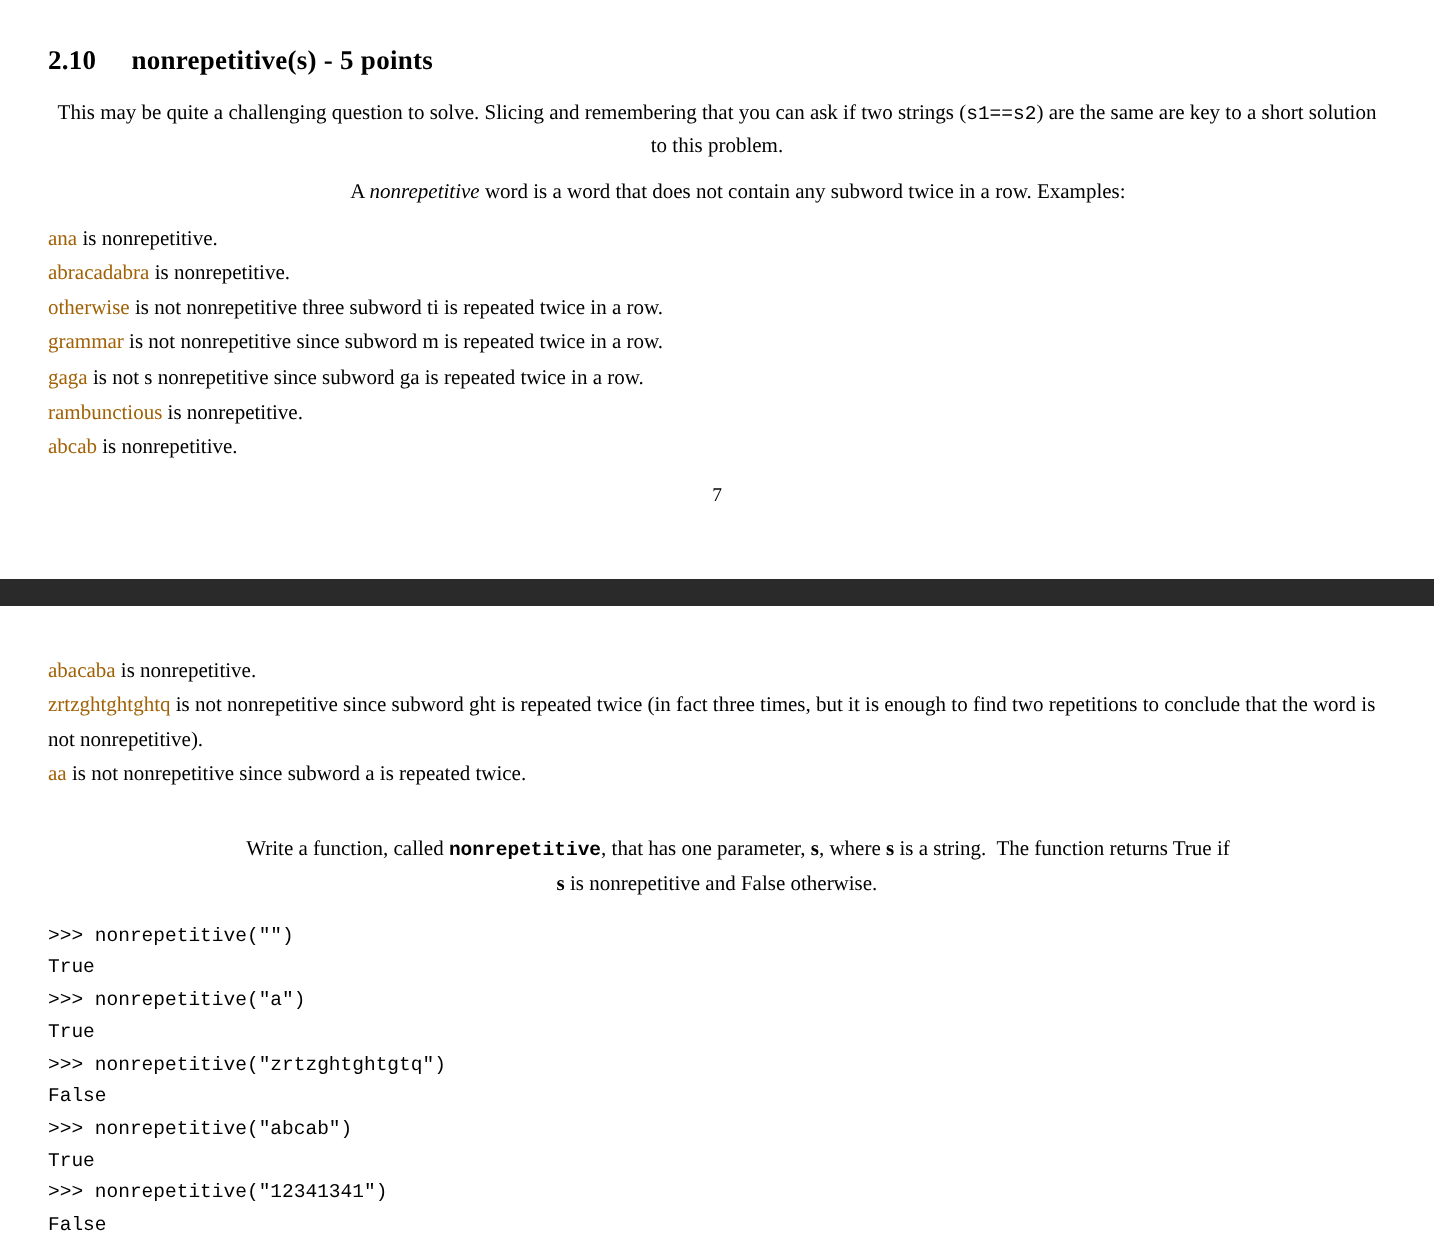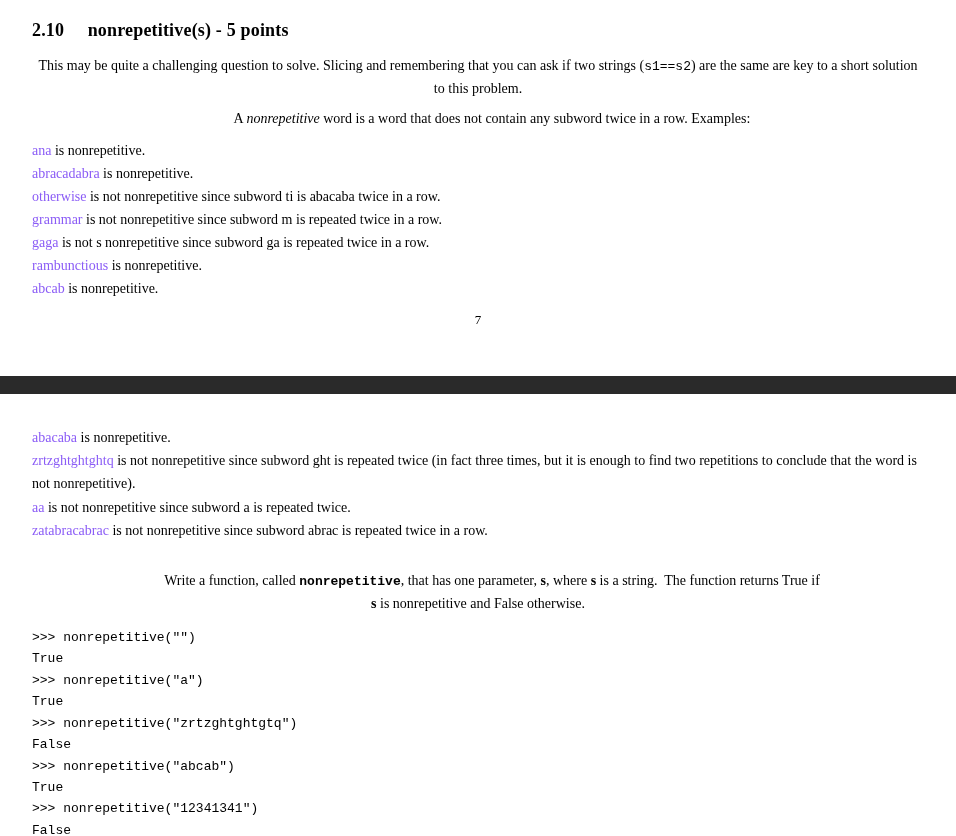--- a/index.html
+++ b/index.html
@@ -10,38 +10,38 @@
 
     body {
       background: #ffffff;
       font-family: "Computer Modern", "Latin Modern", Georgia, "Times New Roman", serif;
       font-size: 14px;
       color: #000000;
       width: 956px;
     }
 
     .page-top {
-      padding: 20px 32px 20px 32px;
+      padding: 30px 32px 20px 32px;
     }
 
     .section-header {
       font-size: 18px;
       font-weight: bold;
       margin-bottom: 14px;
       letter-spacing: 0.01em;
     }
 
     .body-text {
       line-height: 1.6;
       margin-bottom: 8px;
       text-align: center;
     }
 
     .link {
-      color: #8b5cf6;
+      color: #a16207;
       text-decoration: none;
     }
 
     .italic {
       font-style: italic;
     }
 
     code, .mono {
       font-family: "Courier New", Courier, monospace;
       font-size: 13px;
@@ -120,21 +120,21 @@
     <div class="ex-line">
       <a class="link" href="#">ana</a>
       <span> is nonrepetitive.</span>
     </div>
     <div class="ex-line">
       <a class="link" href="#">abracadabra</a>
       <span> is nonrepetitive.</span>
     </div>
     <div class="ex-line">
       <a class="link" href="#">otherwise</a>
-      <span> is not nonrepetitive since subword ti is abacaba twice in a row.</span>
+      <span> is not nonrepetitive three subword ti is repeated twice in a row.</span>
     </div>
     <div class="ex-line">
       <a class="link" href="#">grammar</a>
       <span> is not nonrepetitive since subword m is repeated twice in a row.</span>
     </div>
     <div class="ex-line">
       <a class="link" href="#">gaga</a>
       <span> is not s nonrepetitive since subword ga is repeated twice in a row.</span>
     </div>
     <div class="ex-line">
@@ -161,24 +161,20 @@
       <a class="link" href="#">abacaba</a>
       <span> is nonrepetitive.</span>
     </div>
     <div class="ex-line">
       <a class="link" href="#">zrtzghtghtghtq</a>
       <span> is not nonrepetitive since subword ght is repeated twice (in fact three times, but it is enough to find two repetitions to conclude that the word is not nonrepetitive).</span>
     </div>
     <div class="ex-line">
       <a class="link" href="#">aa</a>
       <span> is not nonrepetitive since subword a is repeated twice.</span>
-    </div>
-    <div class="ex-line">
-      <a class="link" href="#">zatabracabrac</a>
-      <span> is not nonrepetitive since subword abrac is repeated twice in a row.</span>
     </div>
   </div>
 
   <p class="body-text indent">
     Write a function, called <span class="bold mono">nonrepetitive</span>, that has one parameter, <span class="bold">s</span>, where <span class="bold">s</span> is a string.&nbsp; The function returns True if
     <br><span class="bold">s</span> is nonrepetitive and False otherwise.
   </p>
 
   <div class="code-block">
     <div>

